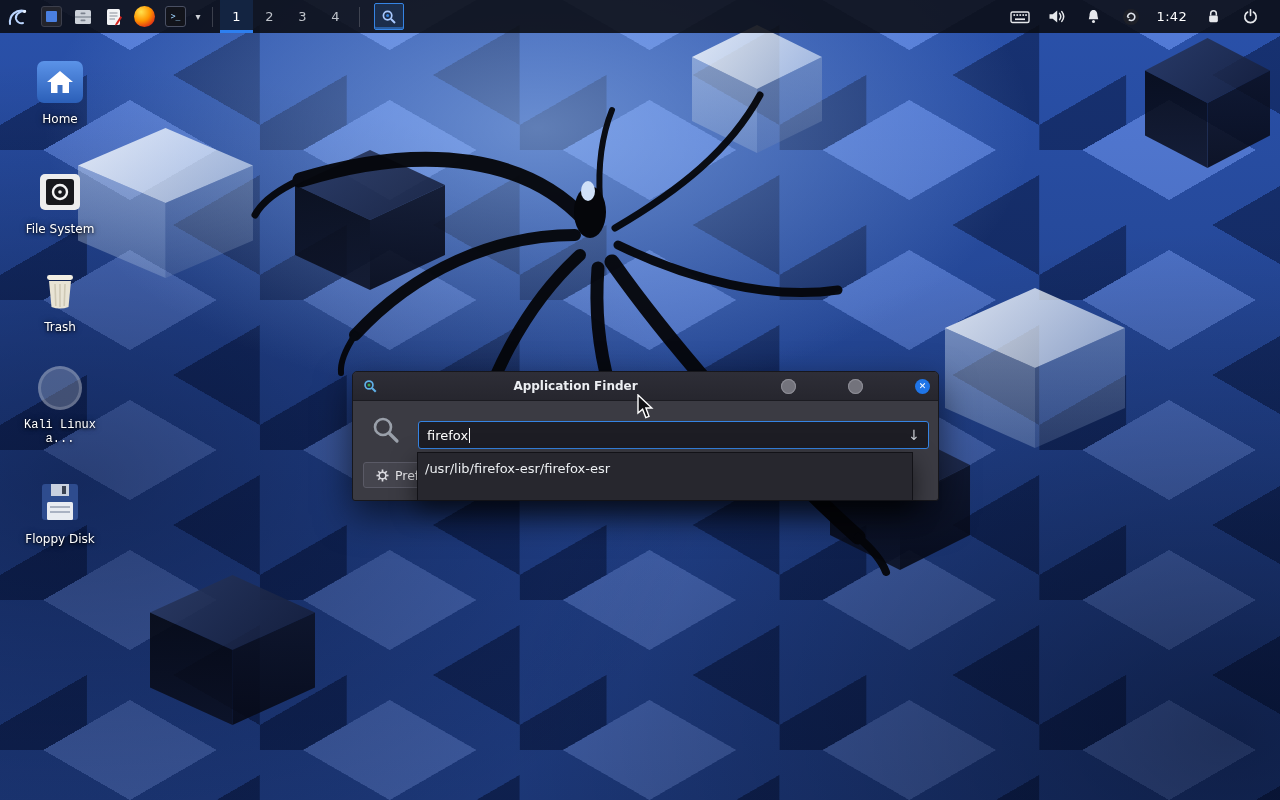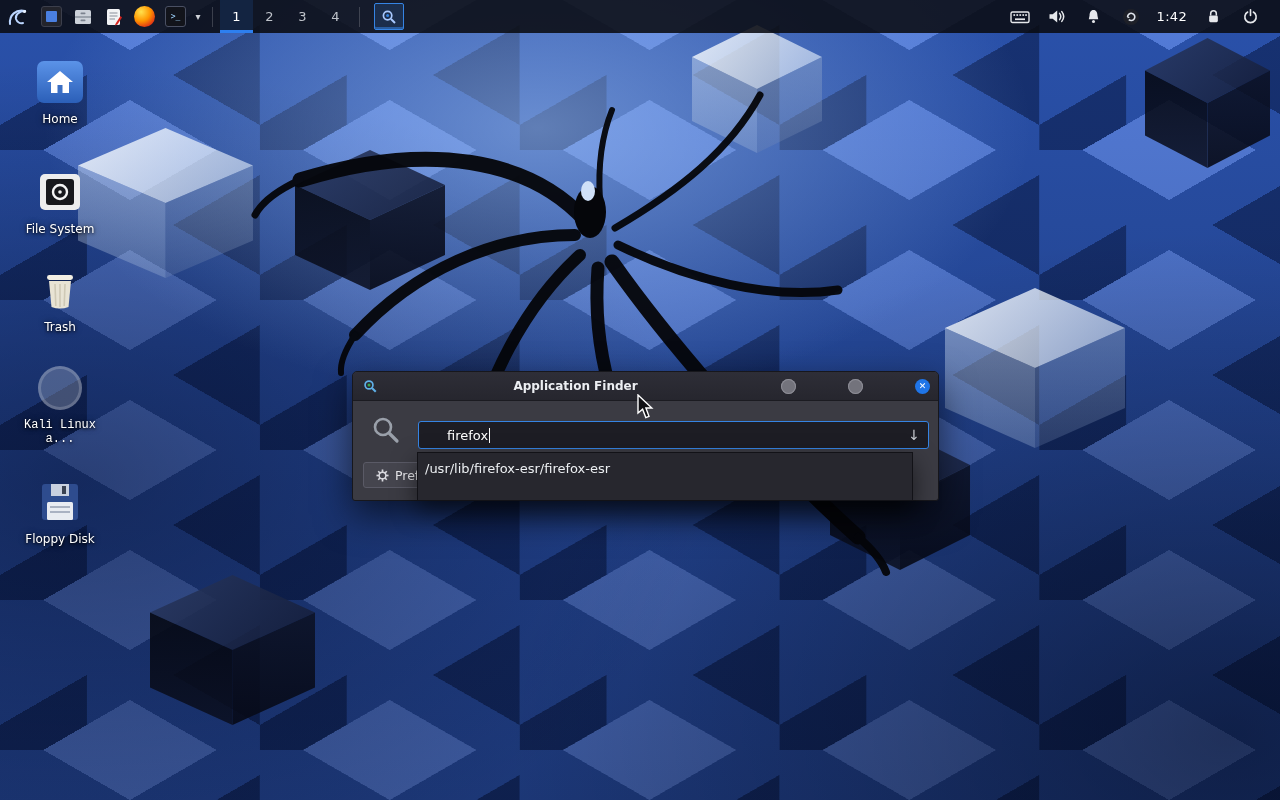--- a/index.html
+++ b/index.html
@@ -89,21 +89,21 @@
   .titlebar .t-icon { width:18px; display:flex; justify-content:center; }
   .titlebar .t-title { flex:1; text-align:center; font-size:12px; font-weight:bold; color:#eceef2; }
   .wbtn { width:15px; height:15px; border-radius:50%; margin-left:9px; display:inline-flex;
     align-items:center; justify-content:center; }
   .wbtn.plain { background:#73737c; box-shadow:inset 0 0 0 1px #8d8d96; }
   .wbtn.close { background:#1f75e8; color:#fff; font-size:9px; font-weight:bold; line-height:1; }
   .f-body { position:relative; height:100px; }
   .search-glyph { position:absolute; left:18px; top:14px; }
   .entry { position:absolute; left:65px; top:20px; width:511px; height:28px; background:#1d1d24;
     border:1px solid #3584e4; border-radius:3px; color:#fff; font-size:13px;
-    display:flex; align-items:center; padding:0 26px 0 28px; }
+    display:flex; align-items:center; padding:0 26px 0 8px; }
   .caret { width:1px; height:15px; background:#fff; margin-left:1px; }
   .entry-arrow { position:absolute; right:8px; top:5px; font-size:14px; color:#c9ccd2; }
   .prefs { position:absolute; left:10px; top:61px; height:26px; background:#45454e;
     border:1px solid #5a5a66; border-radius:3px; color:#e8e8ec; font-size:12.5px;
     display:flex; align-items:center; gap:6px; padding:0 12px; font-family:"DejaVu Sans", sans-serif; }
   .dropdown { position:absolute; left:417px; top:452px; width:496px; height:49px; z-index:55;
     background:#27272e; border:1px solid #121217; box-shadow:0 10px 24px rgba(0,0,0,.55); }
   .dropdown-item { padding:8px 7px; font-size:13px; color:#eceff2; white-space:nowrap; }
 
   .cursor { position:absolute; left:636px; top:394px; z-index:100; }

